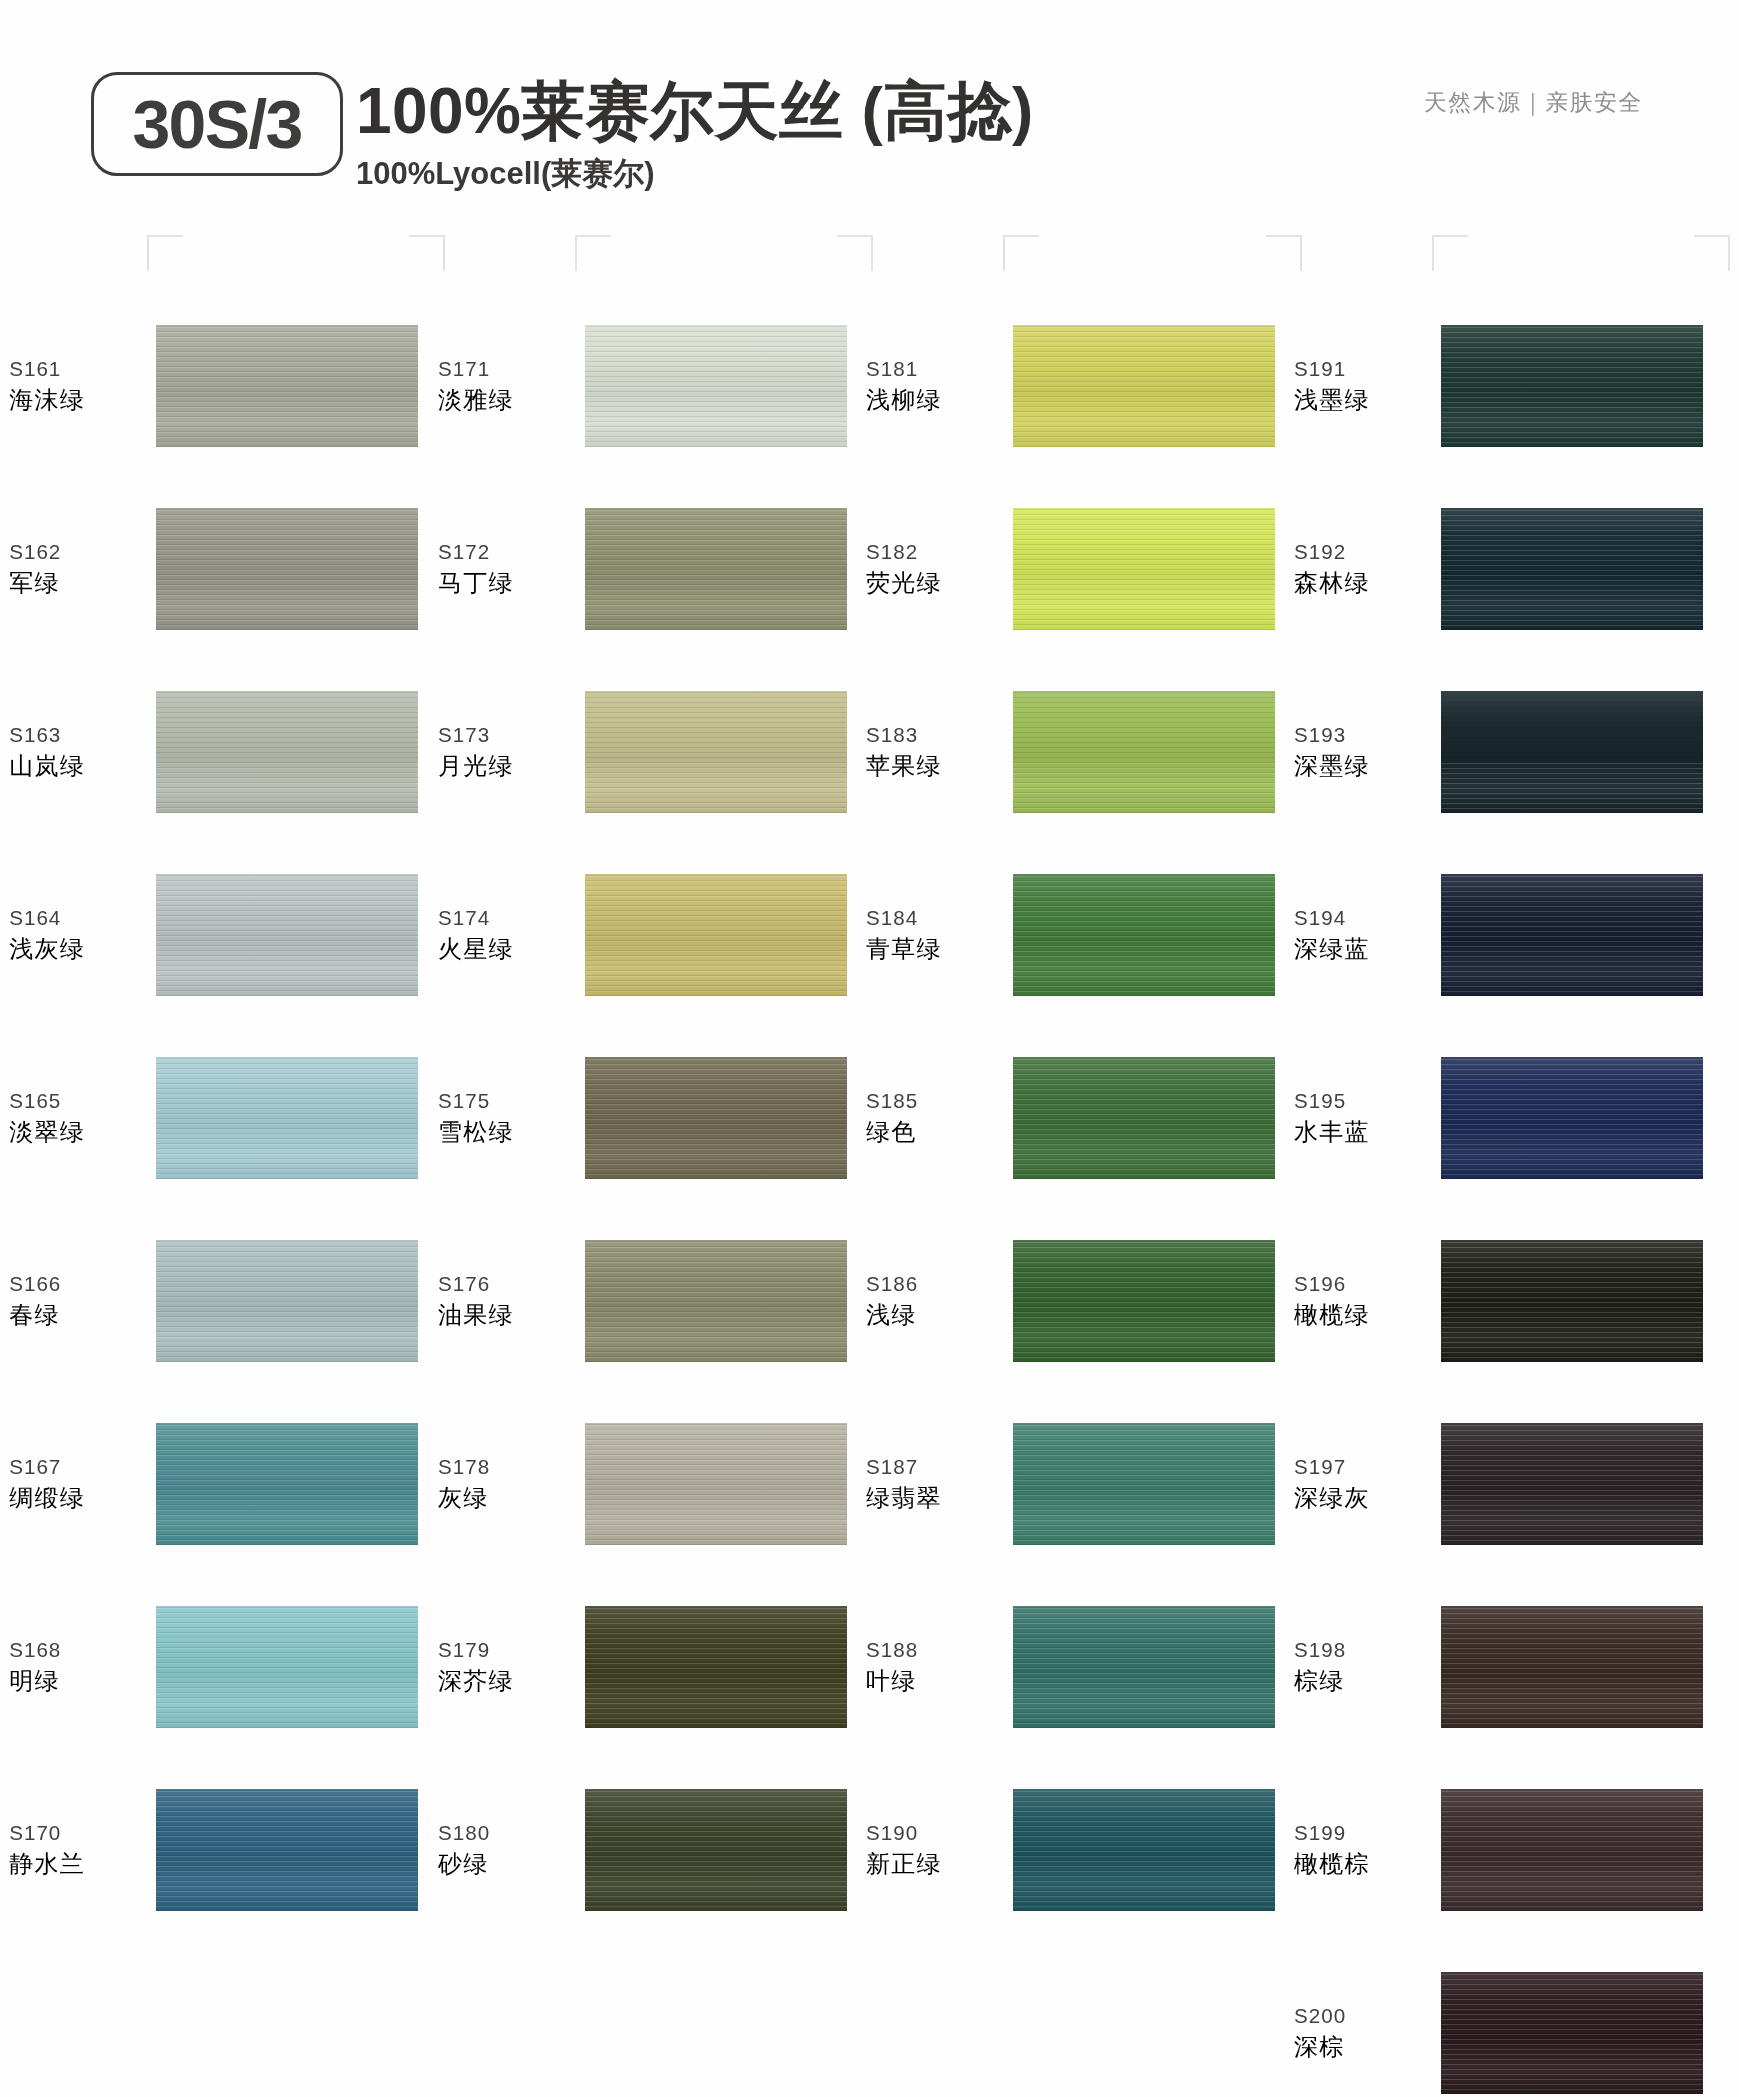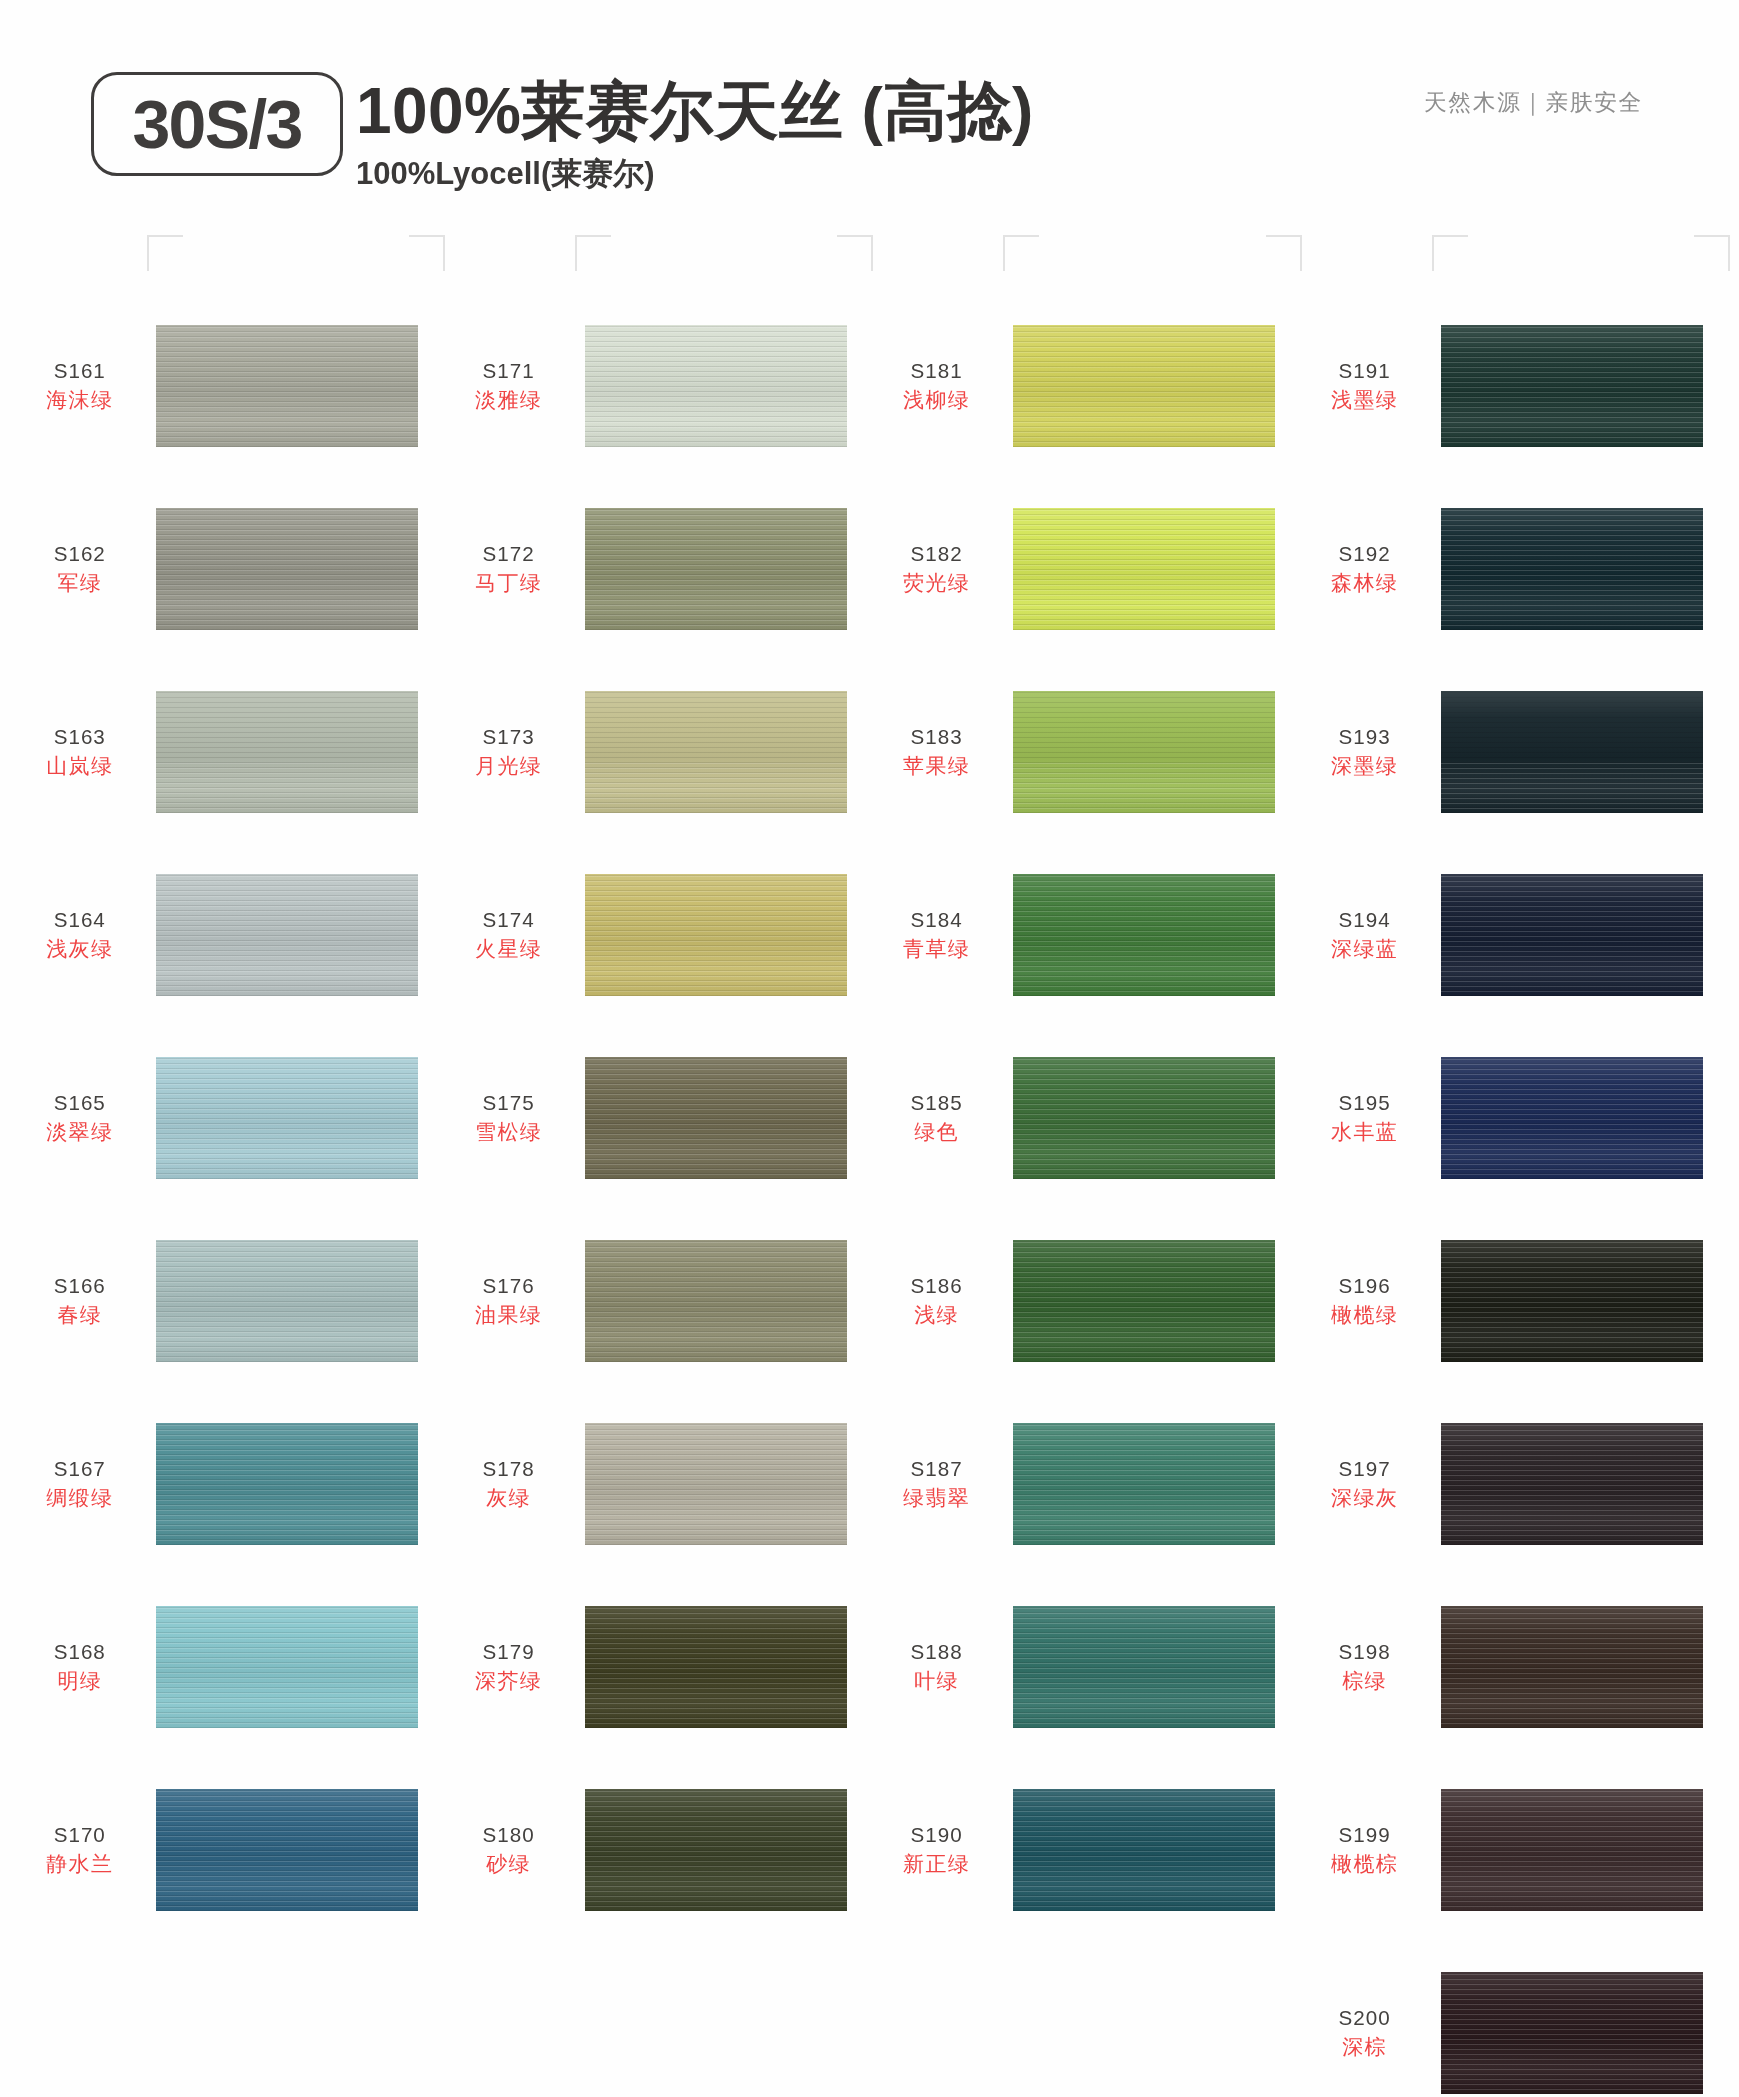--- a/index.html
+++ b/index.html
@@ -92,36 +92,35 @@
   }
   .cell {
     position: relative;
     height: 183px;
     display: flex;
     align-items: center;
   }
   .cell-label {
     width: 147px;
     flex: 0 0 147px;
-    text-align: center;
     padding-right: 5.9px;
     line-height: 1.30;
   }
   .code {
     display: block;
     font-size: 20.6px;
     font-weight: 400;
     color: #43413f;
     letter-spacing: 1px;
   }
   .cname {
     display: block;
-    font-size: 21px;
+    font-size: 24px;
     font-weight: 500;
-    color: #ef4444;
+    color: #000000;
     letter-spacing: 1.3px;
     margin-top: 1.7px;
   }
   .swatch {
     position: relative;
     width: 262px;
     height: 122px;
     overflow: hidden;
   }
   .swatch .base { position: absolute; inset: 0; }

